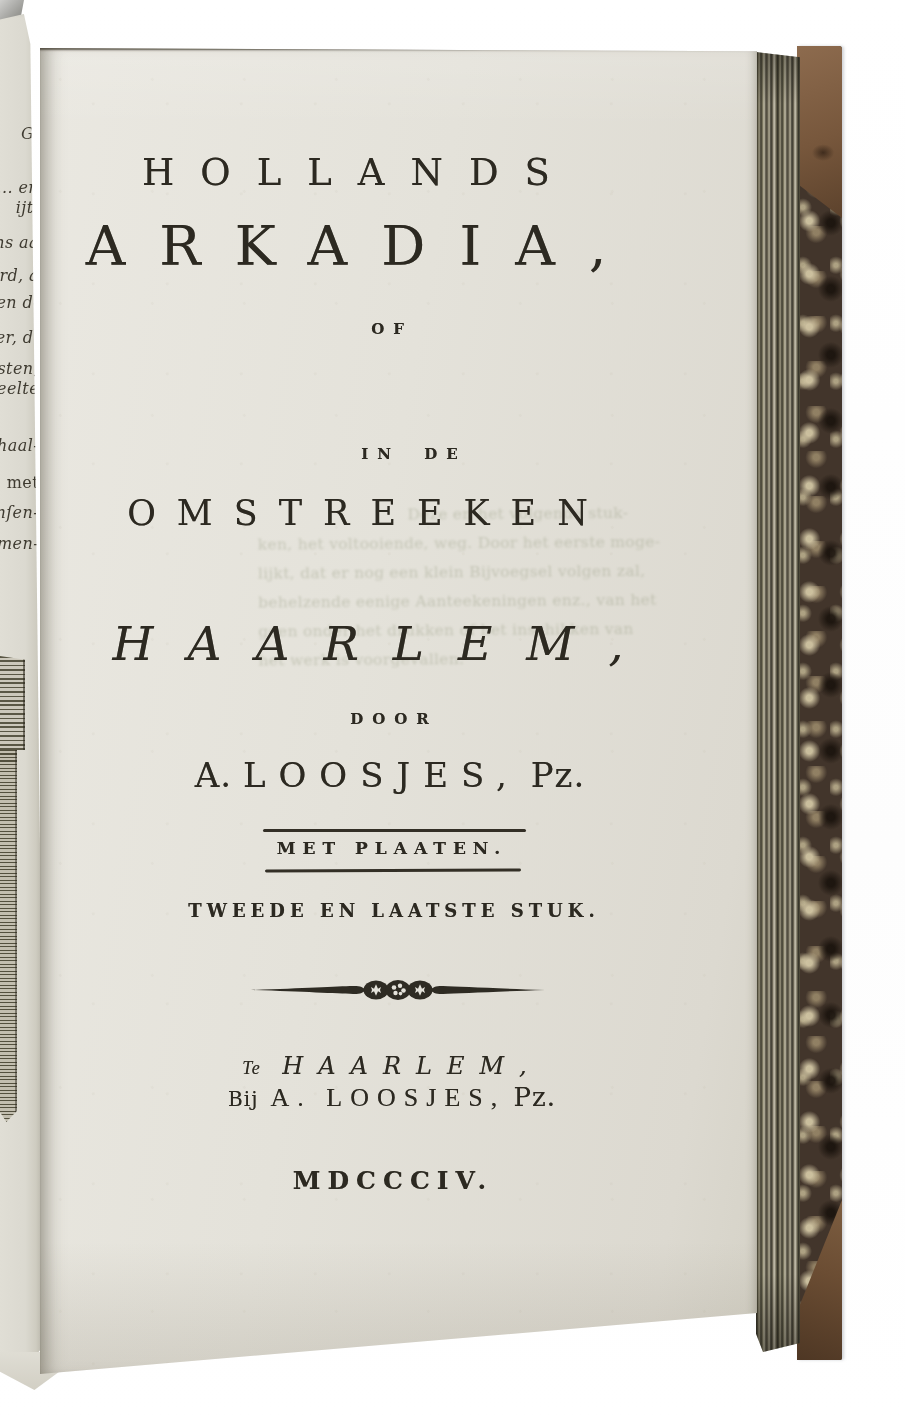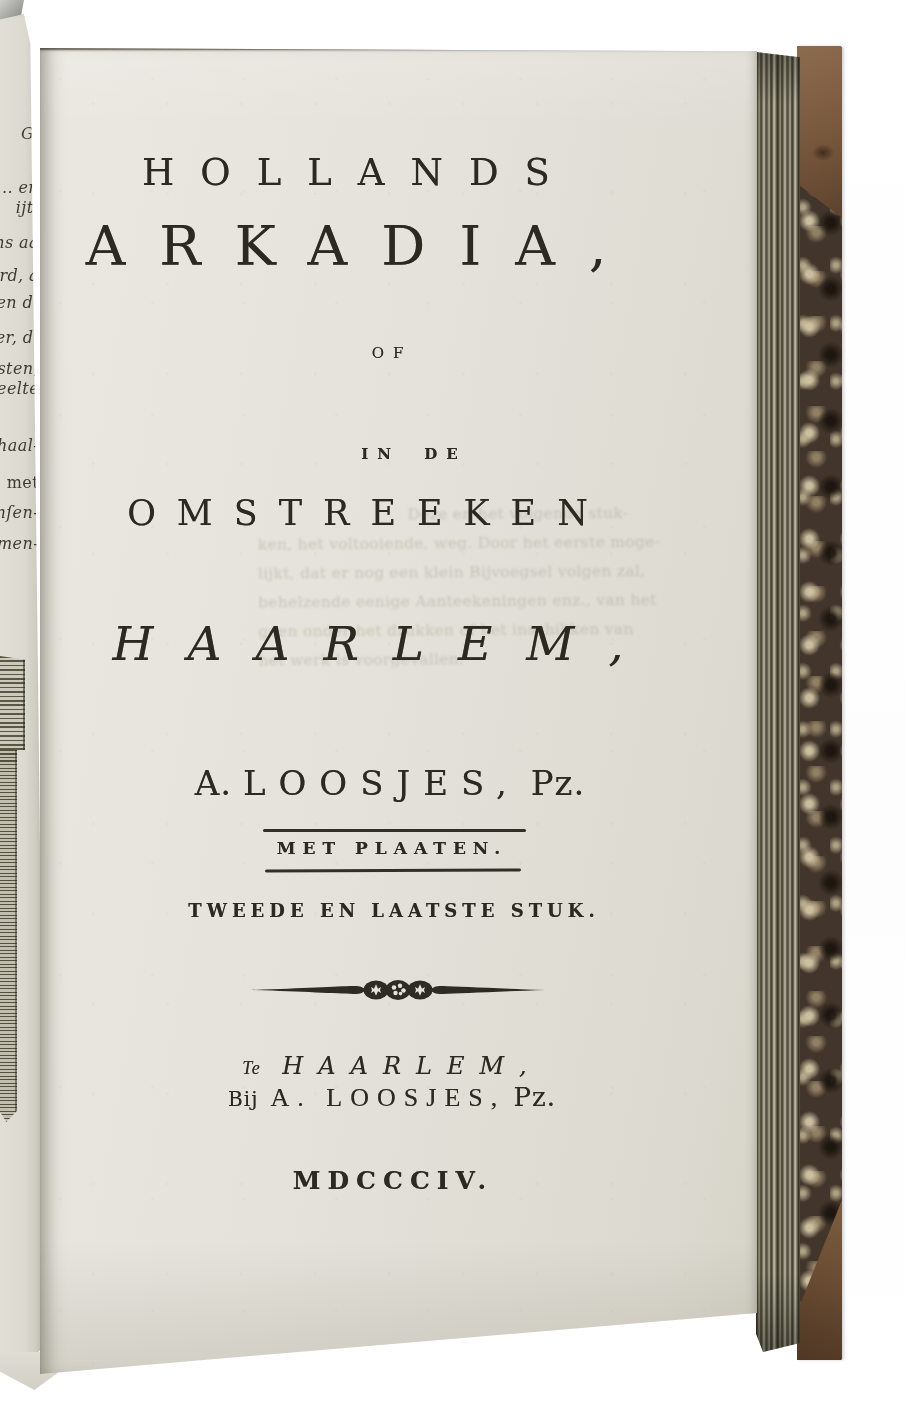--- a/index.html
+++ b/index.html
@@ -53,28 +53,28 @@
     color:#8e9478;opacity:.36;filter:blur(1.3px);transform:rotate(-.4deg);
     font-size:15.5px;line-height:29px;letter-spacing:.3px;}
   .ghost .g0{padding-left:150px;}
 
   
   .text-col{position:absolute;left:18px;top:0;width:680px;height:100%;}
   .line{position:absolute;left:0;width:100%;text-align:center;line-height:1;
     color:#2c2921;text-shadow:0 0 .5px rgba(44,41,33,.55);}
   .l-hollands  {top:106px;font-size:37px;letter-spacing:26px;transform:translateX(-39px);}
   .l-arkadia   {top:171px;font-size:55px;letter-spacing:34px;transform:translateX(-35px);}
-  .l-of        {top:274px;font-size:15px;font-weight:400;letter-spacing:9px;transform:translateX(-6px);margin-top:24px;}
+  .l-of        {top:274px;font-size:15px;font-weight:700;letter-spacing:9px;transform:translateX(-6px);}
   .l-wandel    {top:318px;font-size:35px;letter-spacing:17px;transform:translateX(14px);}
   .l-inde     {top:399px;font-size:15px;font-weight:700;letter-spacing:9px;word-spacing:10px;transform:translateX(16px);}
   .l-omstreeken{top:448px;font-size:35px;letter-spacing:21px;transform:translateX(-30px);}
   .l-van       {top:532px;font-size:15px;font-weight:700;letter-spacing:9px;transform:translateX(0);}
   .l-haarlem   {top:572px;font-size:47px;font-style:italic;letter-spacing:34px;transform:translateX(-13px);}
   .l-door      {top:664px;font-size:15px;font-weight:700;letter-spacing:9px;transform:translateX(-4px);}
-  .l-author    {top:710px;font-size:34px;transform:translateX(-8px);margin-top:8px;}
+  .l-author    {top:710px;font-size:34px;transform:translateX(-8px);}
   .l-author .sp{letter-spacing:13px;}
   .l-author .tail{letter-spacing:1px;}
   .rule{position:absolute;left:50%;height:2.5px;background:#332f26;border-radius:2px;}
   .rule1{top:781px;width:263px;margin-left:-135px;}
   .rule2{top:821px;width:256px;margin-left:-133px;transform:rotate(-.25deg);}
   .l-plates    {top:792px;font-size:17px;font-weight:700;letter-spacing:7px;transform:translateX(-6px);}
   .l-part      {top:854px;font-size:18px;font-weight:700;letter-spacing:5px;transform:translateX(-4px);}
   .ornament{position:absolute;left:50%;top:928px;margin-left:-149px;}
   .l-place     {top:1006px;font-size:24px;font-style:italic;transform:translateX(-6px);}
   .l-place .pfx{font-size:18px;letter-spacing:1px;margin-right:14px;font-family:Liberation Serif, serif;}
@@ -155,20 +155,21 @@
       <div>het werk is voorgevallen.</div>
     </div>
 
     <div class="text-col">
       <div class="line l-arkadia">ARKADIA,</div>
       <div class="line l-hollands">HOLLANDS</div>
       <div class="line l-of">OF</div>
       <div class="line l-inde">IN DE</div>
       <div class="line l-omstreeken">OMSTREEKEN</div>
       <div class="line l-haarlem">HAARLEM,</div>
+      <div class="line l-door">DOOR</div>
       <div class="line l-author">
         <span class="tail">A.</span>
         <span class="sp">LOOSJES,</span>
         <span class="tail">Pz.</span>
       </div>
 
       <div class="rule rule1"></div>
       <div class="line l-plates">MET PLAATEN.</div>
       <div class="rule rule2"></div>
 

